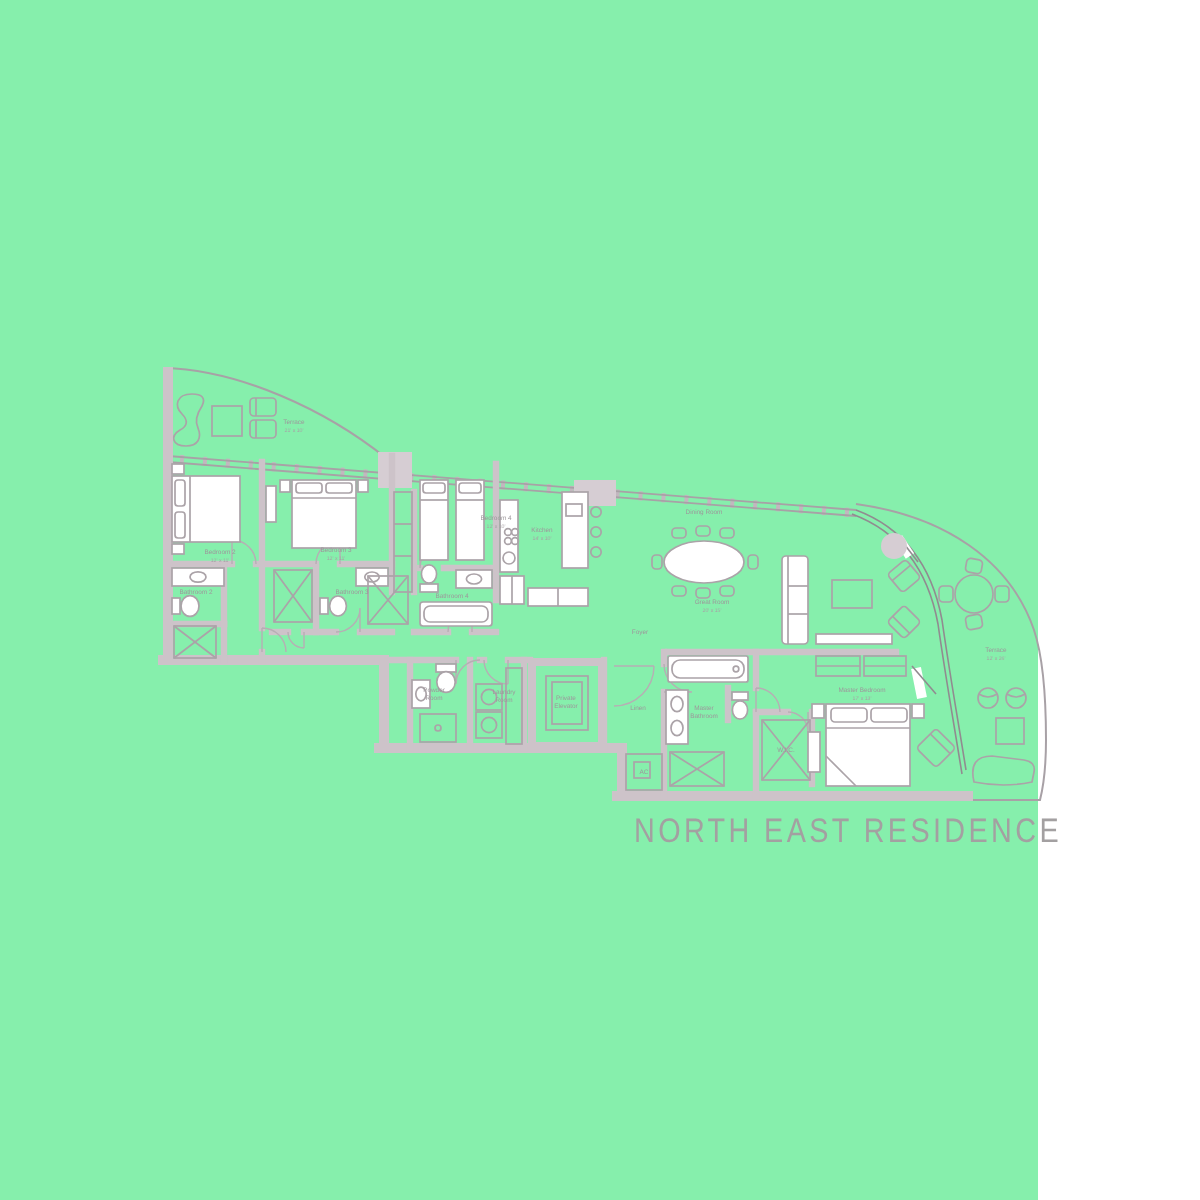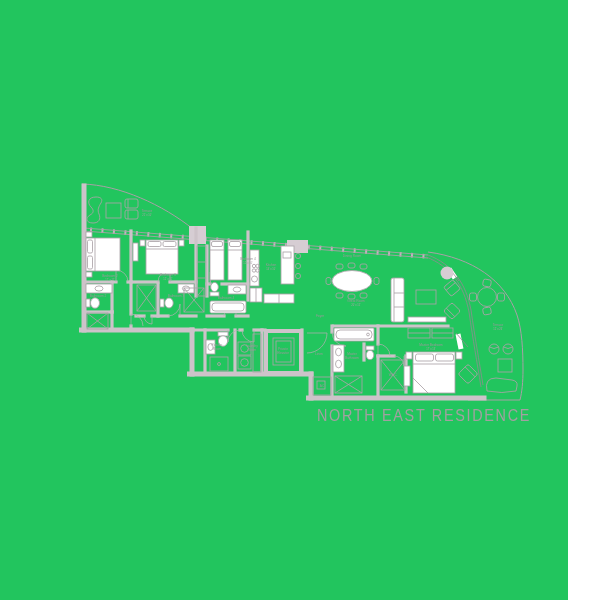--- a/index.html
+++ b/index.html
@@ -1,16 +1,16 @@
 <!DOCTYPE html>
 <html><head>
 <meta charset="utf-8">
 <style>
   html,body{margin:0;padding:0;width:600px;height:600px;background:#ffffff;overflow:hidden;}
-  #canvas{position:relative;width:568px;height:600px;background:#22c55e;font-family:"Liberation Sans",sans-serif;}
+  #canvas{position:relative;width:519px;height:600px;background:#86efac;font-family:"Liberation Sans",sans-serif;}
   svg{position:absolute;left:0;top:0;}
   .wall   {stroke:#cdc3c9;stroke-width:5;fill:none;stroke-linecap:square;}
   .wall2  {stroke:#cdc3c9;stroke-width:3.2;fill:none;stroke-linecap:square;}
   .wline  {stroke:#a8a1a6;stroke-width:0.9;fill:none;}
   .mull   {stroke:#c2b7bf;stroke-width:4.6;fill:none;stroke-dasharray:2 9.5;}
   .curve  {stroke:#a8a1a6;stroke-width:1;fill:none;}
   .glass  {stroke:#918b90;stroke-width:0.8;fill:none;}
   .furn   {stroke:#aba3a8;stroke-width:0.85;fill:#ffffff;}
   .furnno {stroke:#aba3a8;stroke-width:0.85;fill:none;}
   .fillw  {fill:#d6cdd3;stroke:none;}

